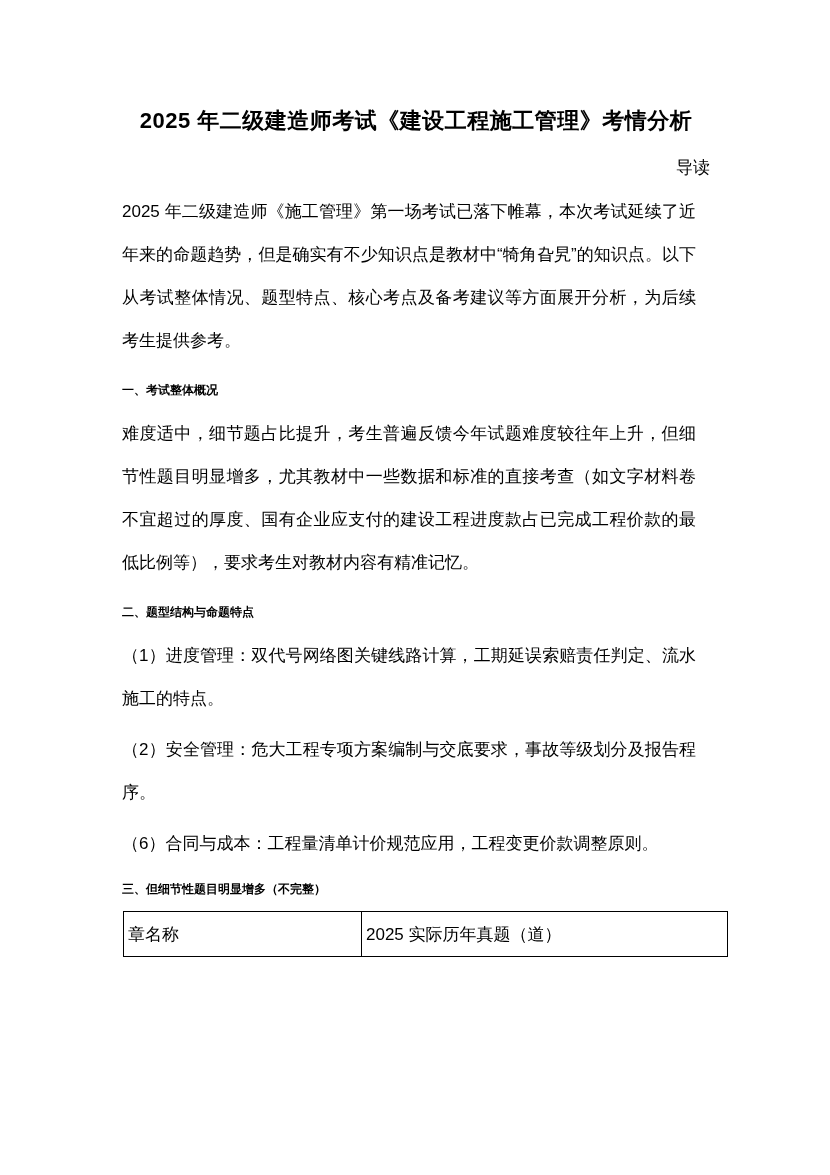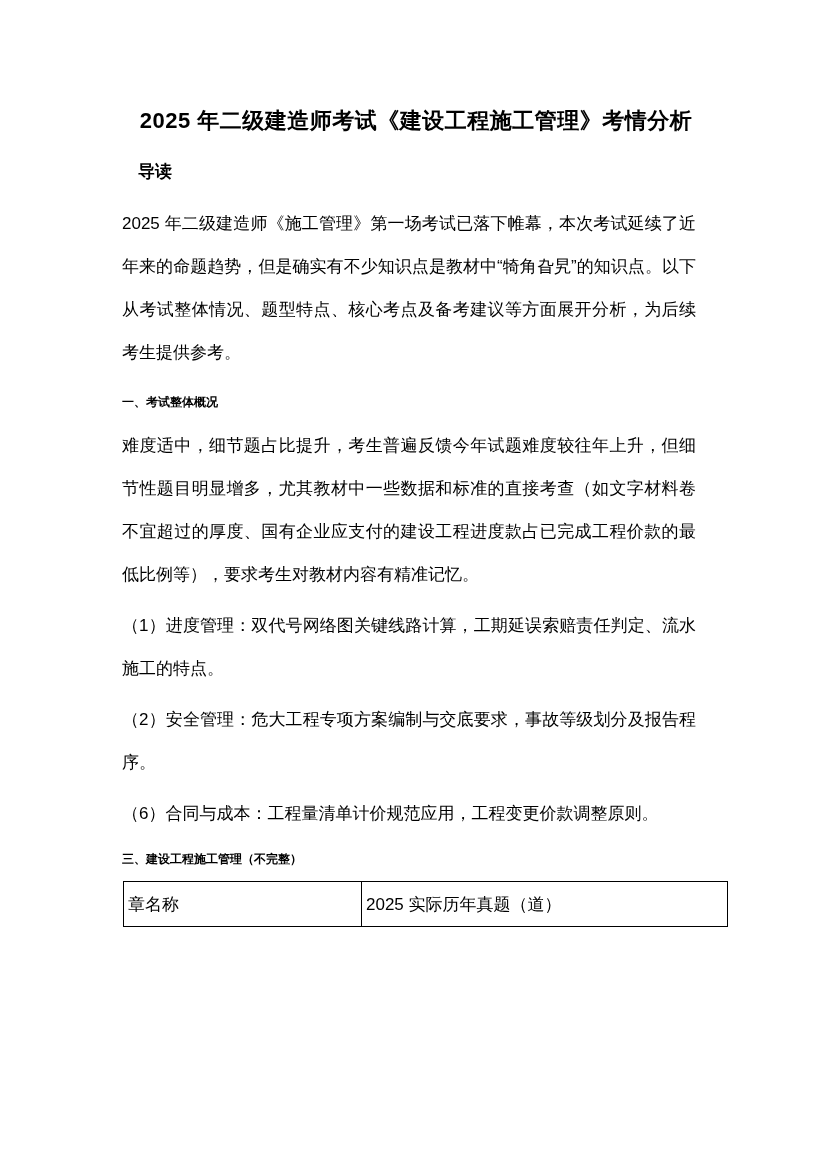--- a/index.html
+++ b/index.html
@@ -19,23 +19,24 @@
   .doc-title {
     font-size: 22px;
     font-weight: bold;
     line-height: 42px;
     text-align: center;
     margin: 0 0 12px 0;
     letter-spacing: 0.5px;
   }
   .lead-label {
     font-size: 17px;
-    font-weight: bold;
+    font-weight: normal;
     line-height: 28px;
-    margin: 16px;
+    margin: 0;
+    text-align: right;
   }
   p.body-para {
     font-size: 17px;
     line-height: 43px;
     text-align: justify;
     text-justify: inter-character;
     margin: 8px 14px 0 0;
   }
   h2.sec-heading {
     font-size: 12px;
@@ -71,30 +72,31 @@
     <h1 class="doc-title">2025 年二级建造师考试《建设工程施工管理》考情分析</h1>
 
     <div class="lead-label">导读</div>
 
     <p class="body-para">2025 年二级建造师《施工管理》第一场考试已落下帷幕，本次考试延续了近年来的命题趋势，但是确实有不少知识点是教材中“犄角旮旯”的知识点。以下从考试整体情况、题型特点、核心考点及备考建议等方面展开分析，为后续考生提供参考。</p>
 
     <h2 class="sec-heading">一、考试整体概况</h2>
 
     <p class="body-para">难度适中，细节题占比提升，考生普遍反馈今年试题难度较往年上升，但细节性题目明显增多，尤其教材中一些数据和标准的直接考查（如文字材料卷不宜超过的厚度、国有企业应支付的建设工程进度款占已完成工程价款的最低比例等），要求考生对教材内容有精准记忆。</p>
 
+    <h2 class="sec-heading">二、题型结构与命题特点</h2>
 
 
     <p class="body-para">（1）进度管理：双代号网络图关键线路计算，工期延误索赔责任判定、流水施工的特点。</p>
 
     <p class="body-para">（2）安全管理：危大工程专项方案编制与交底要求，事故等级划分及报告程序。</p>
 
     <p class="body-para">（6）合同与成本：工程量清单计价规范应用，工程变更价款调整原则。</p>
 
 
-    <h2 class="sec-heading tight">三、建设工程施工管理（不完整）</h2>
+    <h2 class="sec-heading tight">三、但细节性题目明显增多（不完整）</h2>
 
     <table class="exam-table">
       <tbody>
         <tr>
           <td class="col-chapter">章名称</td>
           <td class="col-count">2025 实际历年真题（道）</td>
         </tr>
       </tbody>
     </table>
 

